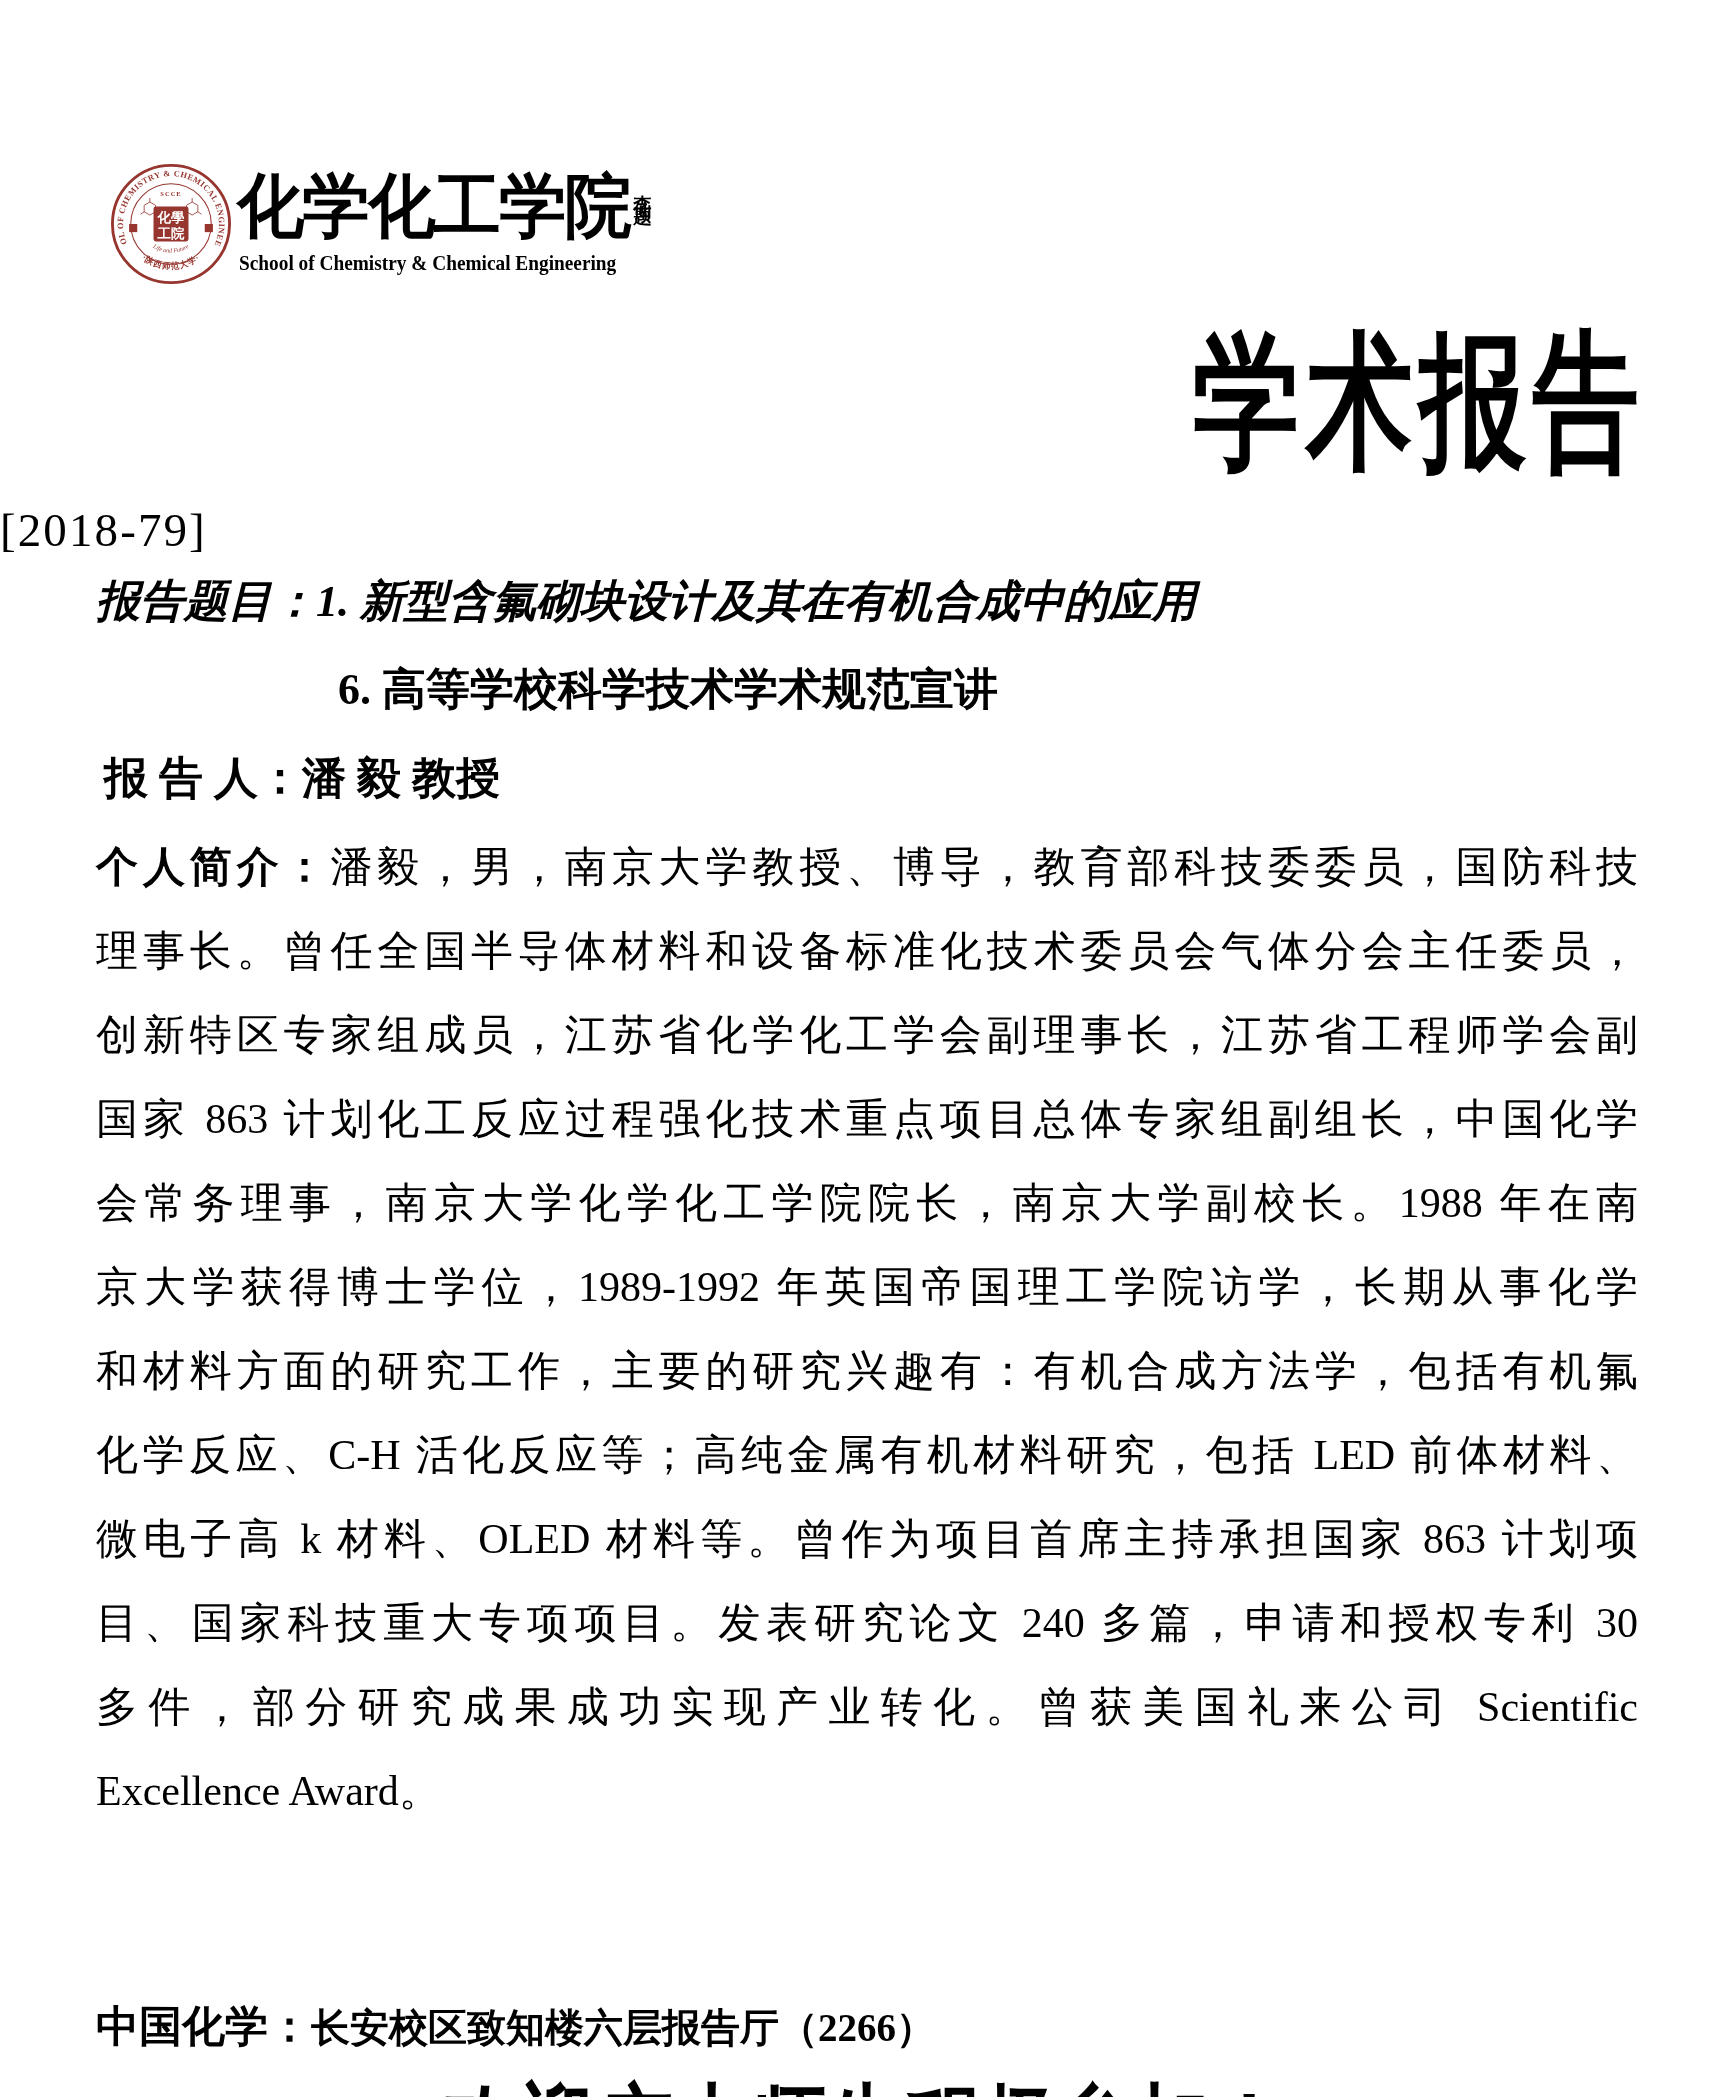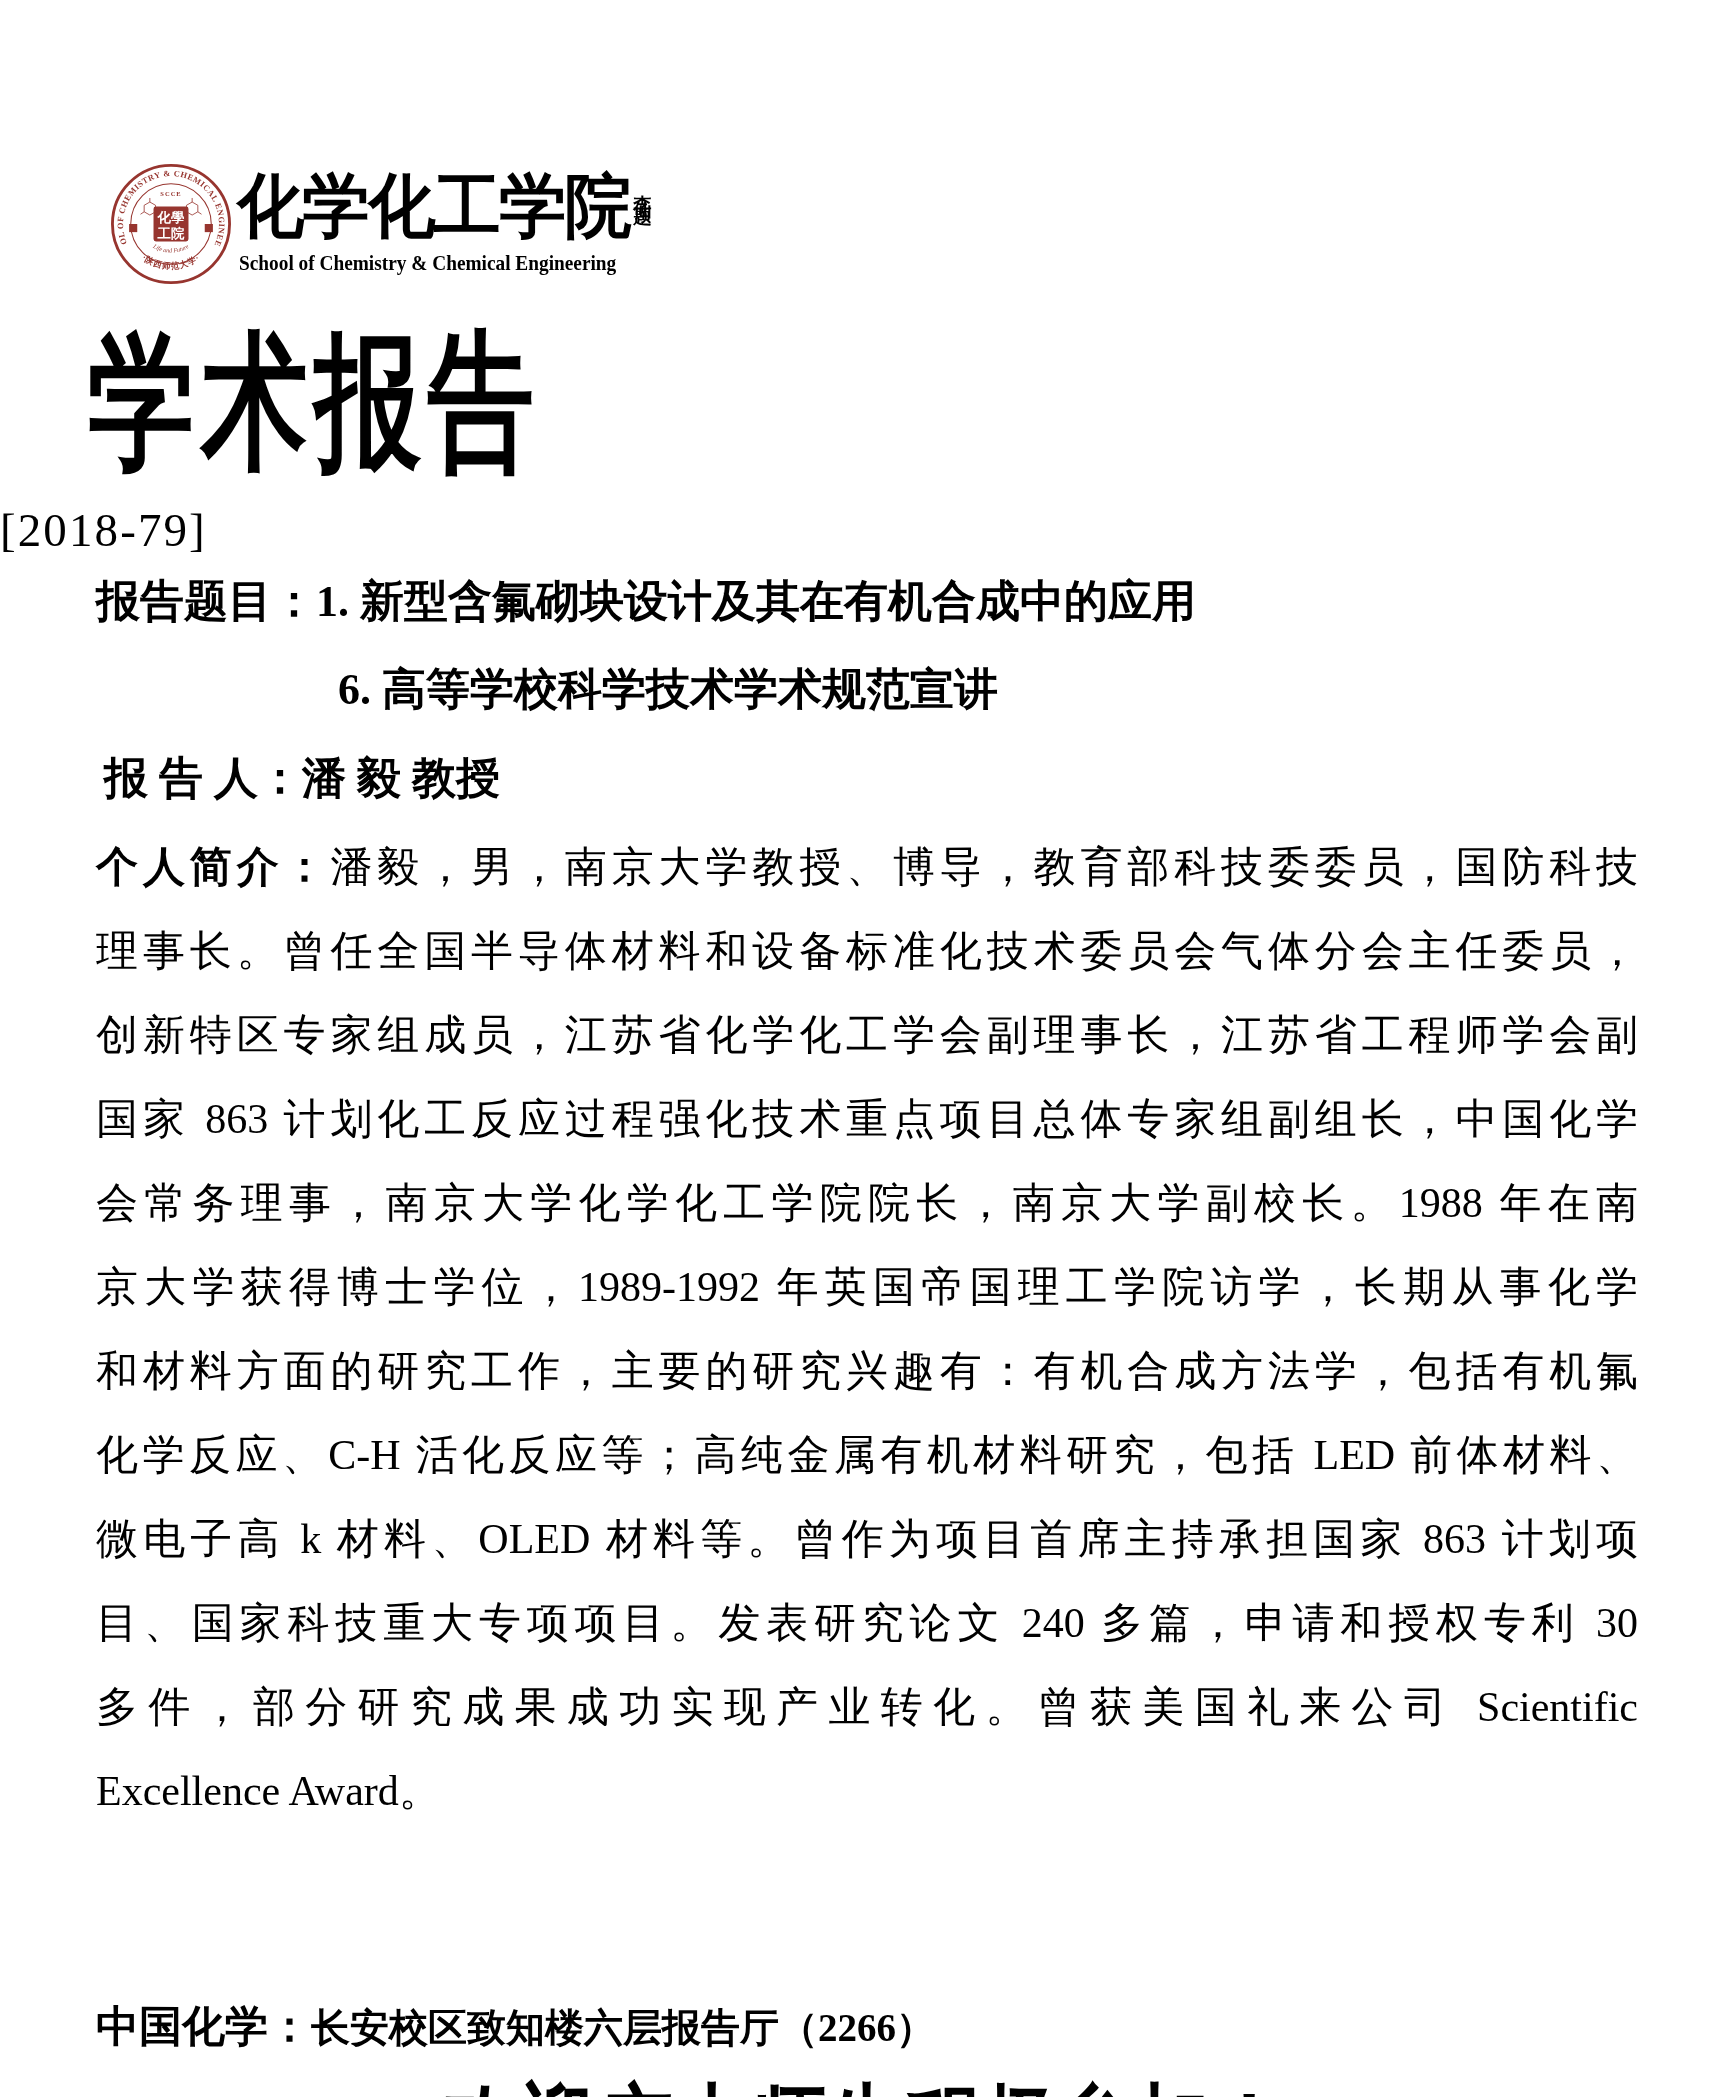--- a/index.html
+++ b/index.html
@@ -26,34 +26,34 @@
     writing-mode: vertical-rl; text-orientation: upright;
     font-size: 18.5px; letter-spacing: 5.9px; font-weight: bold;
   }
   .logo-en {
     position: absolute; left: 239px; top: 251px;
     font-size: 21px; font-weight: bold; white-space: nowrap;
     transform: scaleX(0.92); transform-origin: left top;
   }
 
   
-  .title-row { position: absolute; left: 0; right: 0; top: 311px; display: flex; justify-content: flex-start; }
+  .title-row { position: absolute; left: 0; right: 0; top: 311px; display: flex; justify-content: flex-end; padding-left: 10px; }
   .title-text {
     font-size: 148px; font-weight: bold; letter-spacing: 9.2px;
     line-height: 185px; white-space: nowrap;
     transform: scaleX(0.72);
   }
   .issue-row { position: absolute; left: 0; right: 0; top: 503px; display: flex; justify-content: flex-start; }
   .issue-text { font-size: 47px; letter-spacing: 2.1px; line-height: 55px; }
 
   
   .doc-line { white-space: nowrap; line-height: 88px; font-size: 44px; }
   .b { font-weight: bold; }
 
-  .topic-1 { position: absolute; left: 96px; top: 558px; }
+  .topic-1 { position: absolute; left: 96px; top: 558px; font-style: italic; }
   .topic-2 { position: absolute; left: 338px; top: 646px; }
   .speaker-line { position: absolute; left: 96px; top: 735px; margin-left: 8px; }
 
   .bio {
     position: absolute; left: 96px; top: 825px; width: 1542px;
     font-size: 42px;
   }
   .bio-line {
     line-height: 84px;
     text-align: justify;

